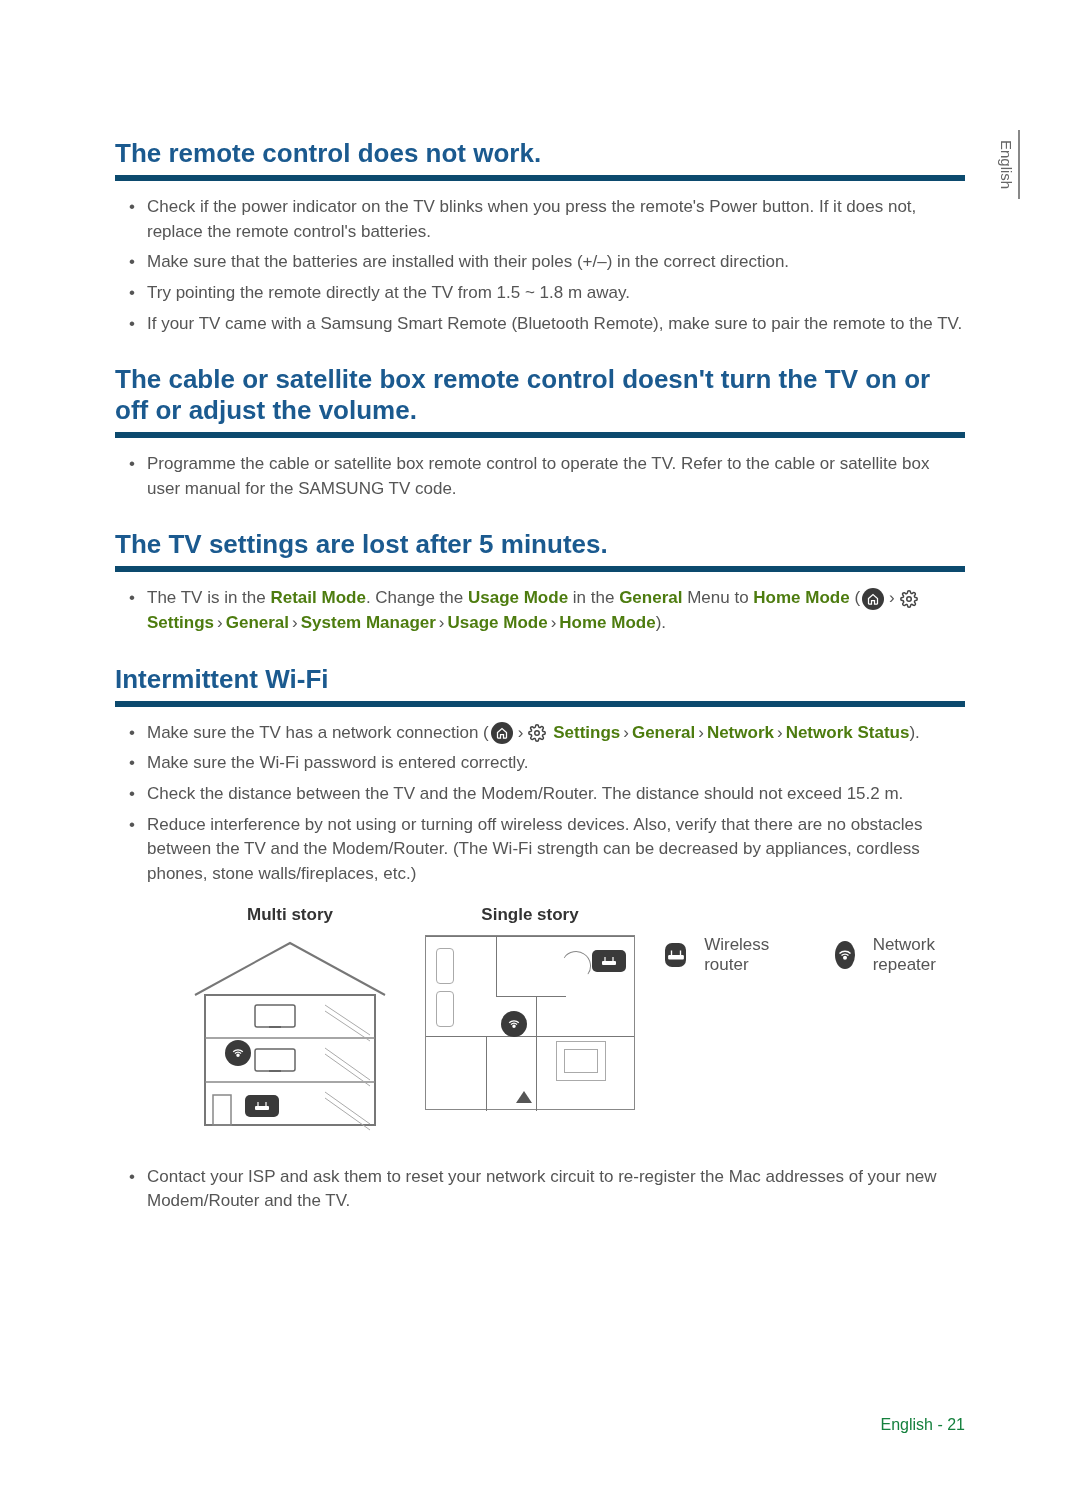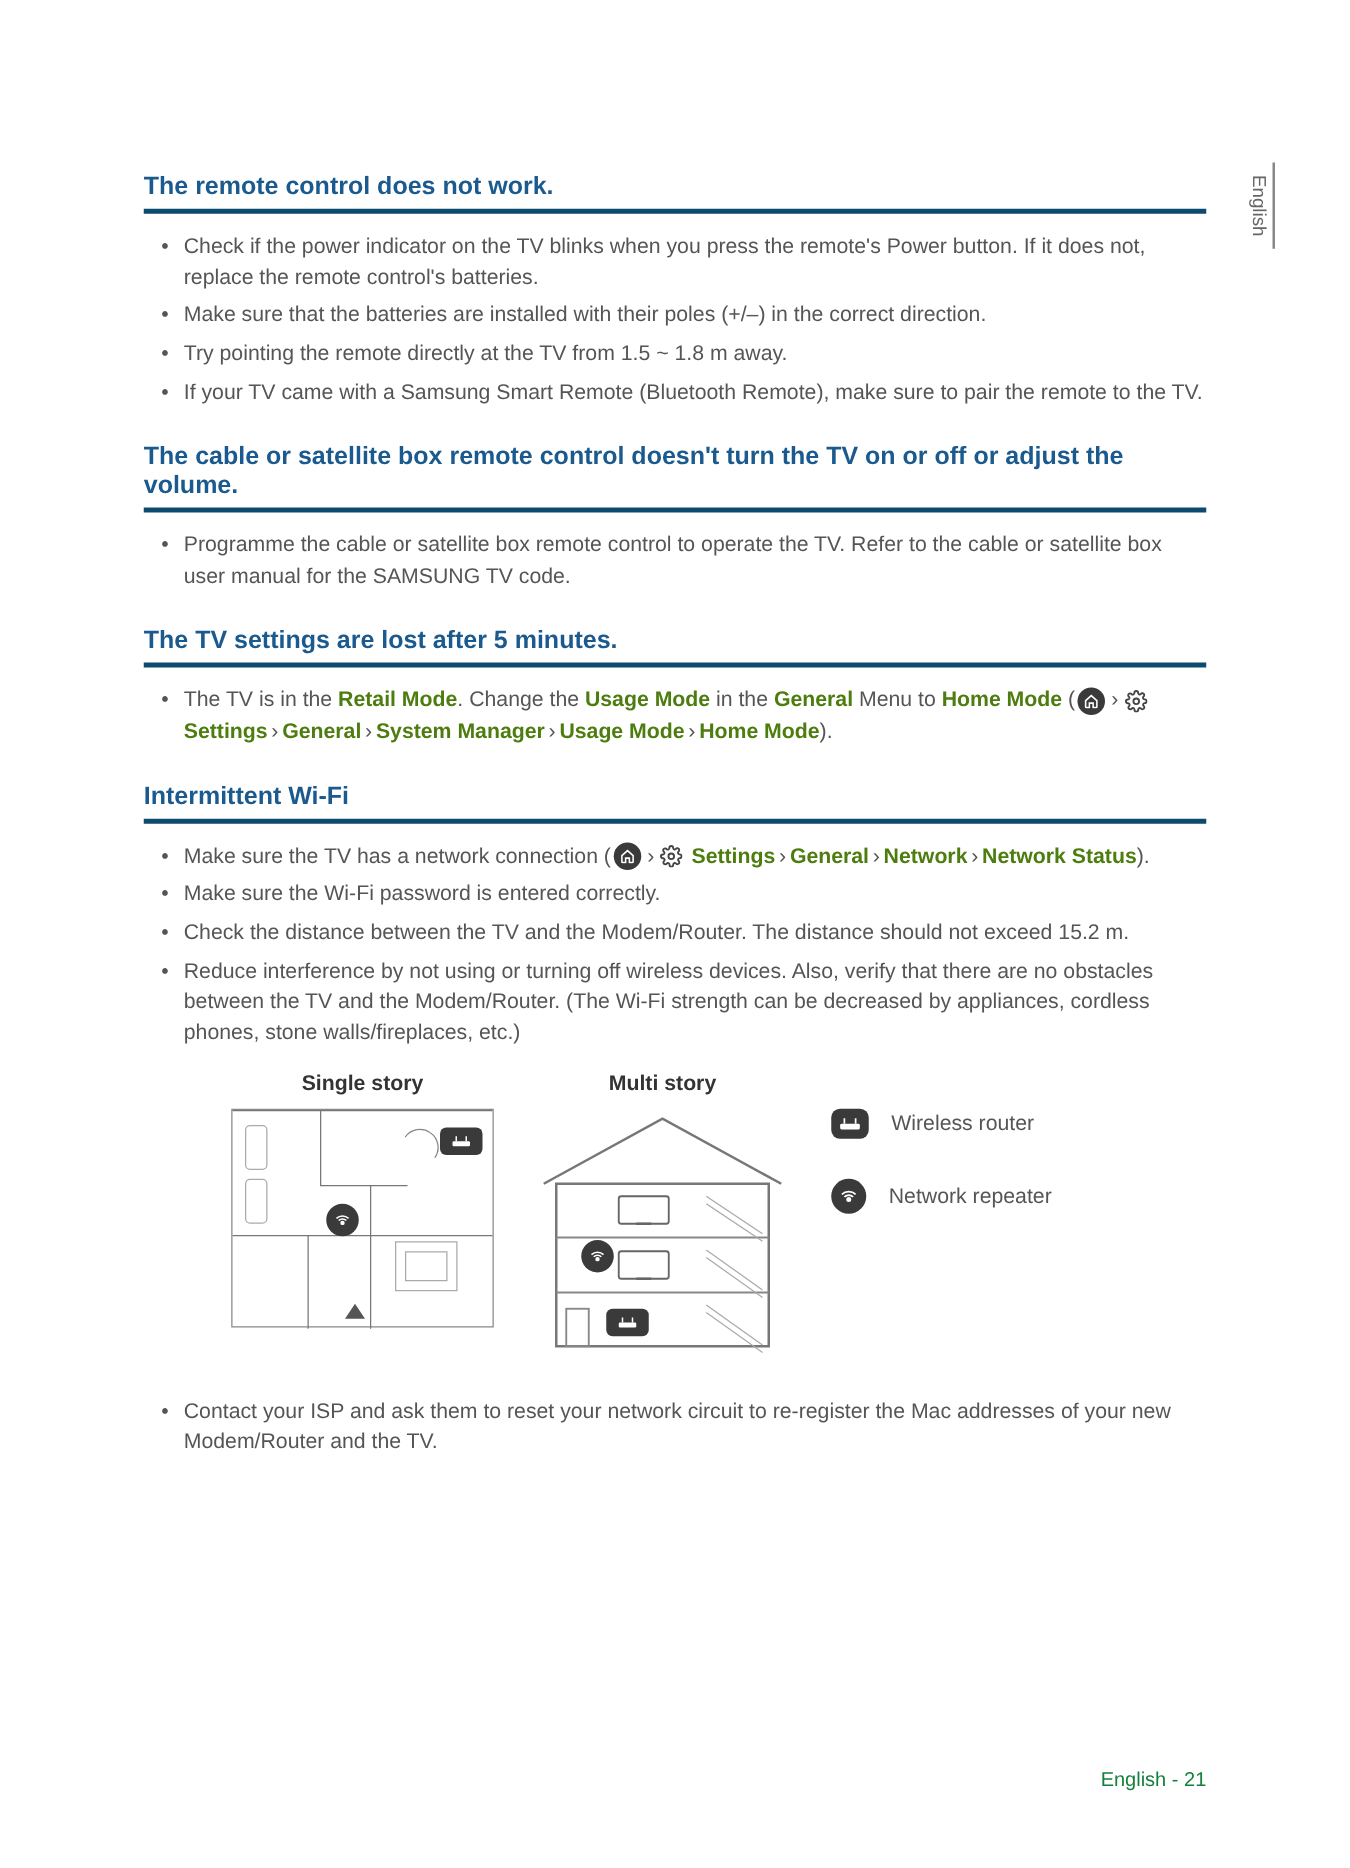--- a/index.html
+++ b/index.html
@@ -16,24 +16,24 @@
       position: absolute;
       right: 60px;
       top: 130px;
       writing-mode: vertical-rl;
       font-size: 15px;
       color: #666;
       padding: 10px 3px;
       border-right: 2px solid #888;
     }
     .section-heading {
-      font-size: 20px;
+      font-size: 26px;
       font-weight: 600;
       color: #1b5a8f;
-      border-bottom: 4px solid #0c4a6e;
+      border-bottom: 6px solid #0c4a6e;
       padding-bottom: 6px;
       margin-top: 28px;
       margin-bottom: 14px;
     }
     ul.bullets {
       list-style: none;
       padding-left: 22px;
     }
     ul.bullets > li {
       position: relative;
@@ -75,21 +75,21 @@
     }
     .diagram-col { display: flex; flex-direction: column; align-items: center; }
     .diagram-title { font-size: 17px; font-weight: 600; color: #333; margin-bottom: 10px; }
     .diagram-box {
       width: 210px;
       height: 175px;
       border: 1px solid #888;
       position: relative;
       background: #fff;
     }
-    .legend-col { display: flex; flex-direction: column; gap: 32px; padding-top: 30px; }
+    .legend-col { display: flex; flex-direction: row; gap: 50px; padding-top: 30px; }
     .legend-item { display: flex; align-items: center; gap: 18px; }
     .legend-icon {
       width: 28px; height: 28px; border-radius: 50%;
       background: #3a3a3a; color: #fff;
       display: flex; align-items: center; justify-content: center;
       font-size: 12px;
     }
     .legend-text { font-size: 17px; color: #555; }
     .footer {
       position: absolute;
@@ -168,55 +168,20 @@
         </svg>
       </span>
     <b>Settings</b><span class="sep">›</span><b>General</b><span class="sep">›</span><b>Network</b><span class="sep">›</span><b>Network Status</b><span>).</span>
   </li>
   <li>Make sure the Wi-Fi password is entered correctly.</li>
   <li>Check the distance between the TV and the Modem/Router. The distance should not exceed 15.2 m.</li>
   <li>Reduce interference by not using or turning off wireless devices. Also, verify that there are no obstacles between the TV and the Modem/Router. (The Wi-Fi strength can be decreased by appliances, cordless phones, stone walls/fireplaces, etc.)</li>
 </ul>
 
 <div class="diagrams-row" style="padding-left:70px;">
-  <div class="diagram-col">
-    <div class="diagram-title">Single story</div>
-    <div class="diagram-box">
-
-      <div class="fp-line" style="left:0;top:0;width:100%;height:1px"></div>
-      <div class="fp-line" style="left:70px;top:0;width:1px;height:60px"></div>
-      <div class="fp-line" style="left:70px;top:60px;width:70px;height:1px"></div>
-      <div class="fp-line" style="left:0;top:100px;width:100%;height:1px"></div>
-      <div class="fp-line" style="left:110px;top:60px;width:1px;height:115px"></div>
-      <div class="fp-line" style="left:60px;top:100px;width:1px;height:75px"></div>
-
-      <div class="router-rect" style="right:8px;top:14px;">
-        <svg width="16" height="10" viewBox="0 0 16 10" fill="#fff">
-            <rect x="1" y="5" width="14" height="4" rx="1"></rect>
-            <path d="M4 5 L4 1 M12 5 L12 1" stroke="#fff" stroke-width="1.2"></path>
-          </svg>
-      </div>
-
-      <div class="fp-icon" style="left:75px;top:75px;">
-        <svg width="14" height="14" viewBox="0 0 24 24" fill="#fff">
-            <path d="M12 13a3 3 0 100 6 3 3 0 000-6zm-6-1a9 9 0 0112 0l-1.5 1.5a7 7 0 00-9 0L6 12zm-3-3a13 13 0 0118 0l-1.5 1.5a11 11 0 00-15 0L3 9z"></path>
-          </svg>
-      </div>
-
-      <div style="position:absolute;left:130px;top:105px;width:50px;height:40px;border:1px solid #aaa;"></div>
-      <div style="position:absolute;left:138px;top:113px;width:34px;height:24px;border:1px solid #aaa;"></div>
-      <div style="position:absolute;left:10px;top:12px;width:18px;height:36px;border:1px solid #aaa;border-radius:4px;"></div>
-      <div style="position:absolute;left:10px;top:55px;width:18px;height:36px;border:1px solid #aaa;border-radius:4px;"></div>
-
-      <div style="position:absolute;left:135px;top:15px;width:30px;height:30px;border:1px solid #888;border-radius:50%;clip-path:polygon(0 0,100% 0,100% 50%,0 50%);transform:rotate(35deg)"></div>
-
-      <div class="fp-arrow" style="left:90px;bottom:6px;transform:rotate(180deg)"></div>
-    </div>
-  </div>
-
   <div class="diagram-col">
     <div class="diagram-title">Multi story</div>
     <div class="multistory">
       <svg width="210" height="200" viewBox="0 0 210 200">
 
         <polyline points="10,60 105,8 200,60" fill="none" stroke="#777" stroke-width="2"></polyline>
 
         <rect x="20" y="60" width="170" height="130" fill="none" stroke="#777" stroke-width="2"></rect>
 
         <line x1="20" y1="103" x2="190" y2="103" stroke="#888" stroke-width="1.5"></line>
@@ -248,20 +213,55 @@
       
       <div class="router-rect" style="left:60px;top:160px;">
         <svg width="16" height="10" viewBox="0 0 16 10" fill="#fff">
             <rect x="1" y="5" width="14" height="4" rx="1"></rect>
             <path d="M4 5 L4 1 M12 5 L12 1" stroke="#fff" stroke-width="1.2"></path>
           </svg>
       </div>
     </div>
   </div>
 
+  <div class="diagram-col">
+    <div class="diagram-title">Single story</div>
+    <div class="diagram-box">
+
+      <div class="fp-line" style="left:0;top:0;width:100%;height:1px"></div>
+      <div class="fp-line" style="left:70px;top:0;width:1px;height:60px"></div>
+      <div class="fp-line" style="left:70px;top:60px;width:70px;height:1px"></div>
+      <div class="fp-line" style="left:0;top:100px;width:100%;height:1px"></div>
+      <div class="fp-line" style="left:110px;top:60px;width:1px;height:115px"></div>
+      <div class="fp-line" style="left:60px;top:100px;width:1px;height:75px"></div>
+
+      <div class="router-rect" style="right:8px;top:14px;">
+        <svg width="16" height="10" viewBox="0 0 16 10" fill="#fff">
+            <rect x="1" y="5" width="14" height="4" rx="1"></rect>
+            <path d="M4 5 L4 1 M12 5 L12 1" stroke="#fff" stroke-width="1.2"></path>
+          </svg>
+      </div>
+
+      <div class="fp-icon" style="left:75px;top:75px;">
+        <svg width="14" height="14" viewBox="0 0 24 24" fill="#fff">
+            <path d="M12 13a3 3 0 100 6 3 3 0 000-6zm-6-1a9 9 0 0112 0l-1.5 1.5a7 7 0 00-9 0L6 12zm-3-3a13 13 0 0118 0l-1.5 1.5a11 11 0 00-15 0L3 9z"></path>
+          </svg>
+      </div>
+
+      <div style="position:absolute;left:130px;top:105px;width:50px;height:40px;border:1px solid #aaa;"></div>
+      <div style="position:absolute;left:138px;top:113px;width:34px;height:24px;border:1px solid #aaa;"></div>
+      <div style="position:absolute;left:10px;top:12px;width:18px;height:36px;border:1px solid #aaa;border-radius:4px;"></div>
+      <div style="position:absolute;left:10px;top:55px;width:18px;height:36px;border:1px solid #aaa;border-radius:4px;"></div>
+
+      <div style="position:absolute;left:135px;top:15px;width:30px;height:30px;border:1px solid #888;border-radius:50%;clip-path:polygon(0 0,100% 0,100% 50%,0 50%);transform:rotate(35deg)"></div>
+
+      <div class="fp-arrow" style="left:90px;bottom:6px;transform:rotate(180deg)"></div>
+    </div>
+  </div>
+
   <div class="legend-col">
     <div class="legend-item">
       <div class="legend-icon" style="border-radius:7px;width:30px;height:24px;">
         <svg width="18" height="12" viewBox="0 0 16 10" fill="#fff">
             <rect x="1" y="5" width="14" height="4" rx="1"></rect>
             <path d="M4 5 L4 1 M12 5 L12 1" stroke="#fff" stroke-width="1.2"></path>
           </svg>
       </div>
       <span class="legend-text">Wireless router</span>
     </div>

